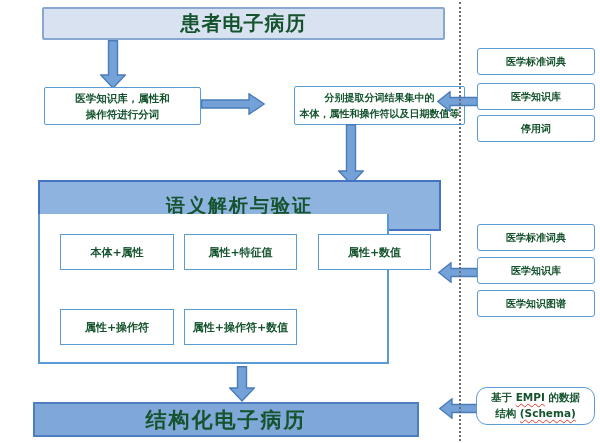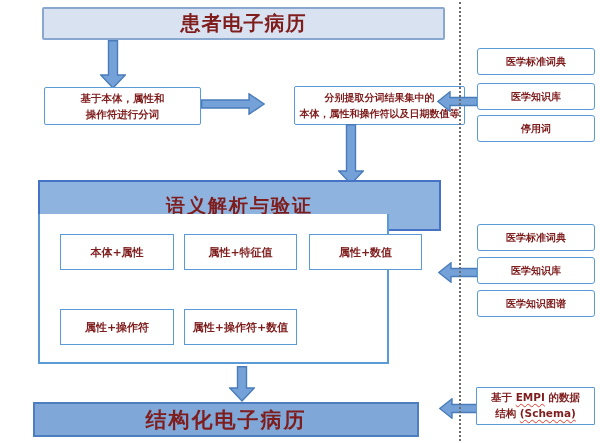--- a/index.html
+++ b/index.html
@@ -1,18 +1,18 @@
 <!DOCTYPE html>
 <html style="--light_box_fill: #d9e2f0; --light_box_border: #89a8d0; --header_fill: #8eb3de; --header_border: #4472c4; --bar_fill: #7fa7d7; --bar_border: #4d7ec0; --white_box_border: #5b9bd5; --arrow_fill: #74a2d8; --arrow_stroke: #4a7cba;"><head>
 <meta charset="utf-8">
 <style>
   html,body{margin:0;padding:0;background:#fff;}
   .canvas{
     position:relative;width:600px;height:443px;background:#fff;overflow:hidden;
-    font-family:"DejaVu Sans","Liberation Sans",sans-serif;color:#7f1d1d;
+    font-family:"DejaVu Sans","Liberation Sans",sans-serif;color:#14532d;
   }
   .abs{position:absolute;box-sizing:border-box;}
   
   .top-box{
     left:42px;top:7px;width:403px;height:33px;
     background:var(--light_box_fill);border:2px solid var(--light_box_border);
     border-radius:2px;display:flex;align-items:center;justify-content:center;
     font-size:20px;font-weight:700;letter-spacing:1px;
   }
   
@@ -41,21 +41,21 @@
   .seg-box{left:44px;top:87px;width:157px;height:38px;font-size:10.5px;}
   .extract-box{left:266px;top:86px;width:171px;height:39px;margin-left:28px;}
   
   .ref-box{
     width:118px;height:27px;background:#fff;border:1.6px solid var(--white_box_border);
     border-radius:3px;display:flex;align-items:center;justify-content:center;
     font-size:10px;font-weight:700;
   }
   .empi-box{
     left:476px;top:387px;width:119px;height:38px;background:#fff;
-    border:1.6px solid var(--white_box_border);border-radius:1px;
+    border:1.6px solid var(--white_box_border);border-radius:11px;
     display:flex;flex-direction:column;align-items:center;justify-content:center;
     font-size:10.5px;font-weight:700;line-height:1.5;text-align:center;
   }
   .squiggle{text-decoration:underline wavy #e03c31 1px;text-underline-offset:2px;text-decoration-skip-ink:none;}
   
   .bottom-bar{
     left:33px;top:402px;width:386px;height:35px;
     background:var(--bar_fill);border:2px solid var(--bar_border);
     display:flex;align-items:center;justify-content:center;
     font-size:21px;font-weight:700;letter-spacing:2px;
@@ -73,21 +73,21 @@
 
   <div class="abs top-box">
     <span>患者电子病历</span>
   </div>
 
   <svg class="arrow" style="left:100px;top:40px" width="26" height="49" viewBox="0 0 26 49">
     <path d="M8.5,0.8 L17.5,0.8 L17.5,35 L25.3,35 L13,48 L0.7,35 L8.5,35 Z"></path>
   </svg>
 
   <div class="abs proc-box seg-box">
-    <span>基于本体，属性和</span>
+    <span>医学知识库，属性和</span>
     <span>操作符进行分词</span>
   </div>
 
   <svg class="arrow" style="left:201px;top:93px" width="64" height="22" viewBox="0 0 64 22">
     <path d="M0.7,7 L48,7 L48,0.8 L63.2,11 L48,21.2 L48,15 L0.7,15 Z"></path>
   </svg>
 
   <div class="abs proc-box extract-box">
     <span>分别提取分词结果集中的</span>
     <span>本体，属性和操作符以及日期数值等</span>
@@ -100,21 +100,21 @@
   <svg class="arrow" style="left:338px;top:124px" width="26" height="61" viewBox="0 0 26 61">
     <path d="M8.5,0.8 L17.5,0.8 L17.5,47 L25.3,47 L13,60 L0.7,47 L8.5,47 Z"></path>
   </svg>
 
   <div class="abs section-header">
     <span>语义解析与验证</span>
   </div>
   <div class="abs section-body">
     <div class="cell" style="left:20px;top:20px;width:114px;">本体+属性</div>
     <div class="cell" style="left:144px;top:20px;width:113px;">属性+特征值</div>
-    <div class="cell" style="left:269px;top:20px;width:113px;">属性+数值</div>
+    <div class="cell" style="left:278px;top:20px;width:113px;">属性+数值</div>
     <div class="cell" style="left:20px;top:95px;width:114px;">属性+操作符</div>
     <div class="cell" style="left:144px;top:95px;width:113px;">属性+操作符+数值</div>
   </div>
 
   <svg class="arrow" style="left:438px;top:262px" width="40" height="21" viewBox="0 0 40 21">
     <path d="M39.3,6.5 L13,6.5 L13,0.8 L0.8,10.5 L13,20.2 L13,14.5 L39.3,14.5 Z"></path>
   </svg>
 
   <svg class="arrow" style="left:229px;top:366px" width="26" height="36" viewBox="0 0 26 36">
     <path d="M8.5,0.8 L17.5,0.8 L17.5,22 L25.3,22 L13,35 L0.7,22 L8.5,22 Z"></path>

